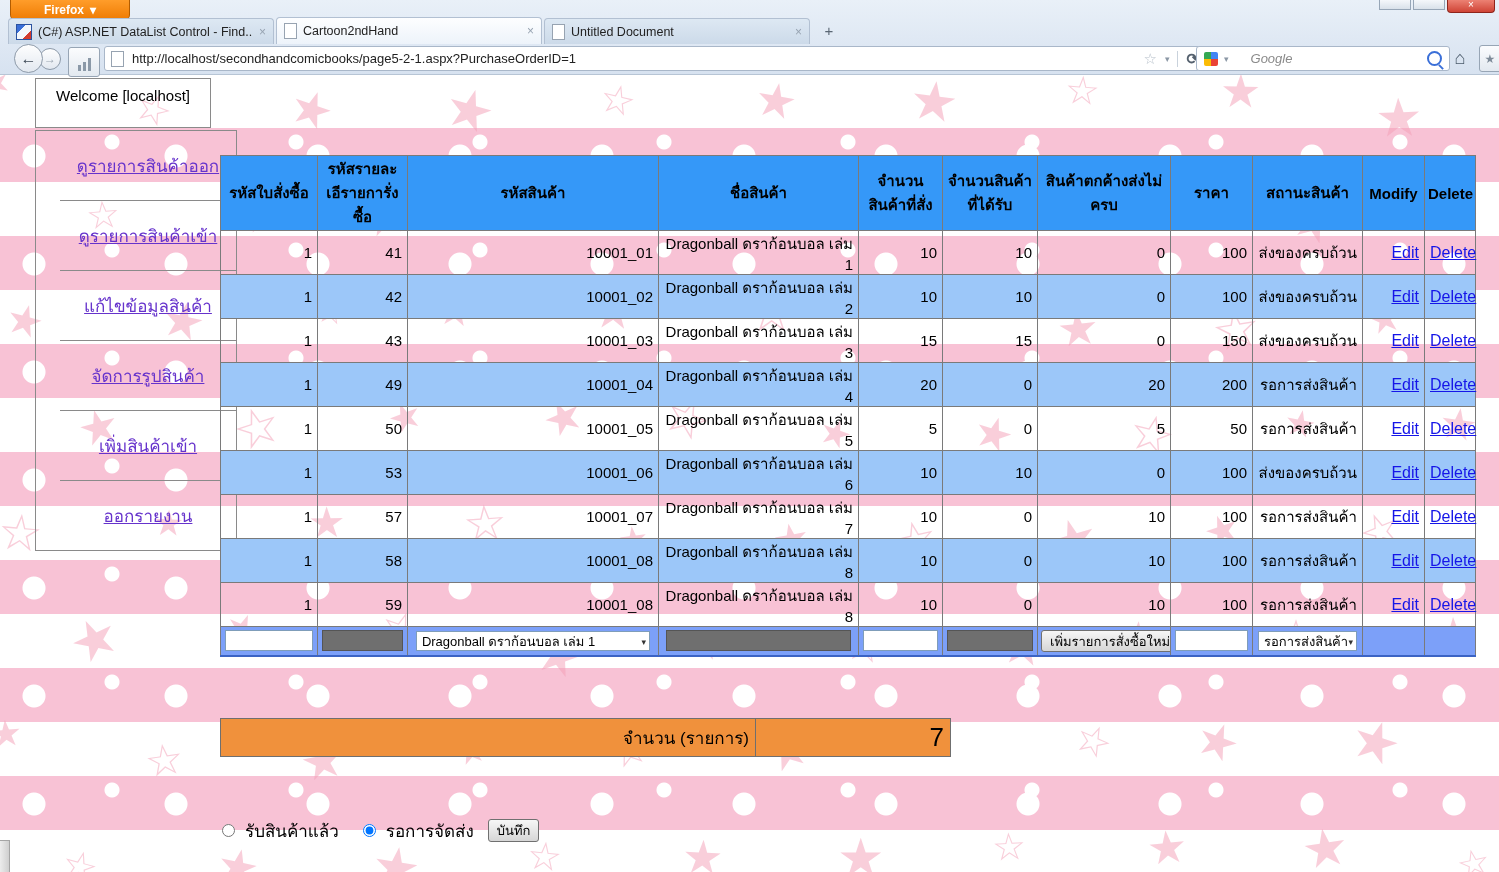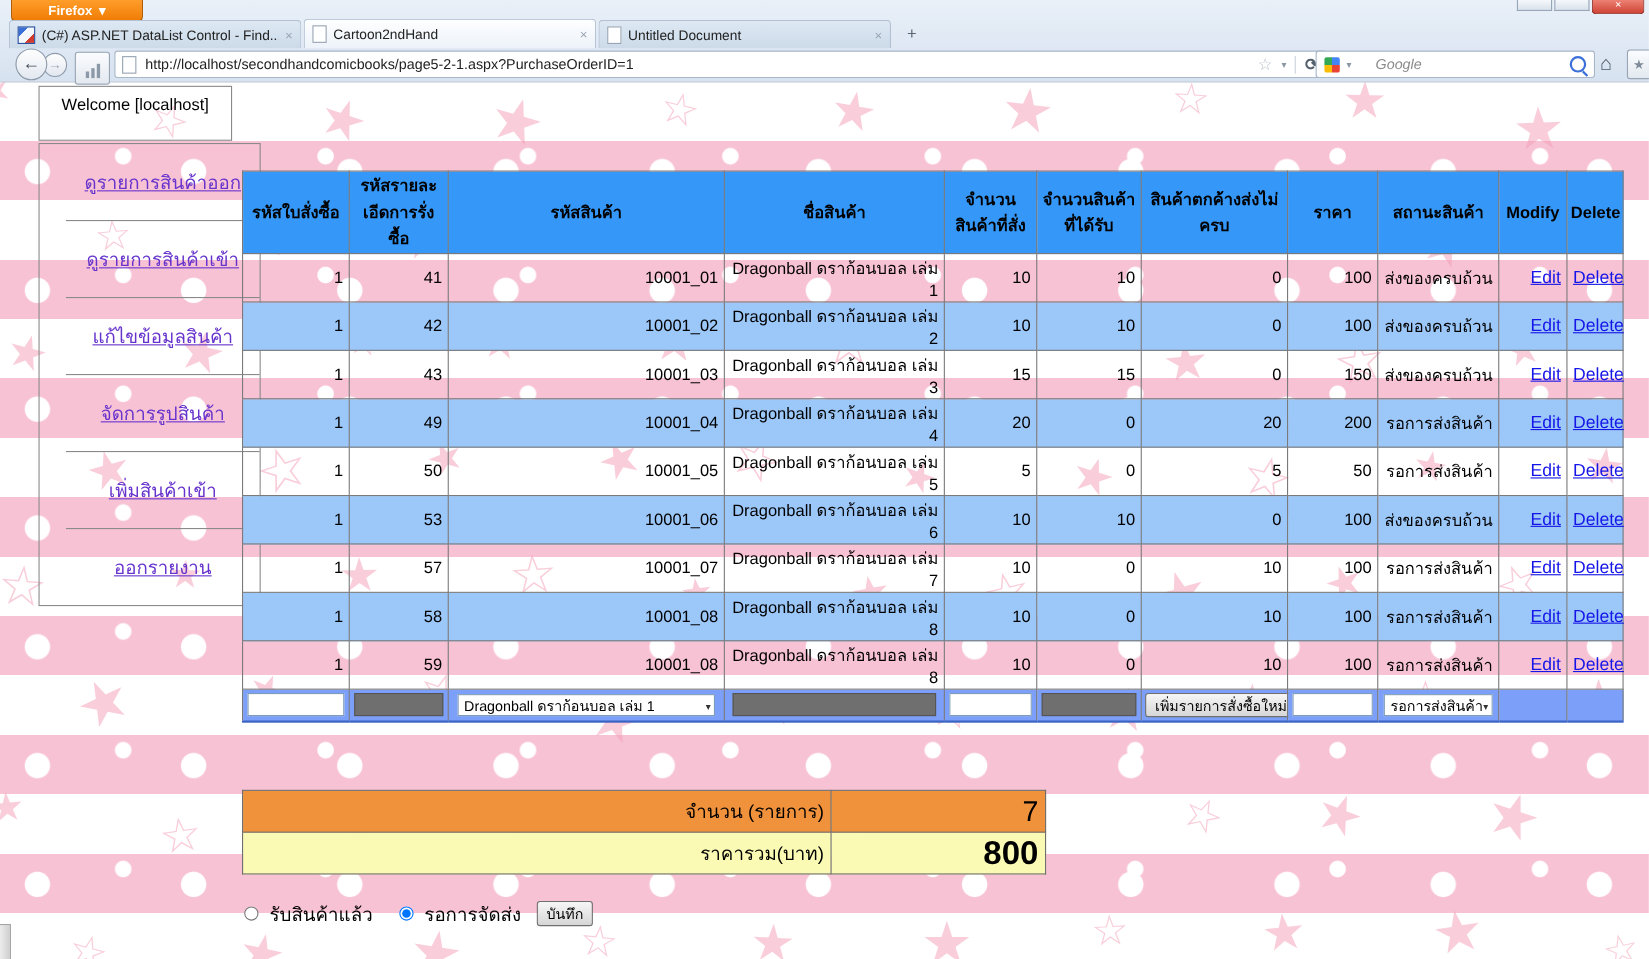--- a/index.html
+++ b/index.html
@@ -301,21 +301,21 @@
           <col style="width:95px">
           <col style="width:133px">
           <col style="width:82px">
         <col style="width:110px">
           <col style="width:62px">
           <col style="width:51px">
       </colgroup>
       <thead>
         <tr>
           <th>รหัสใบสั่งซื้อ</th>
-          <th>รหัสรายละเอีดการรั่งซื้อ</th>
+          <th>รหัสรายละเอีรายการั่งซื้อ</th>
           <th>รหัสสินค้า</th>
           <th>ชื่อสินค้า</th>
           <th>จำนวนสินค้าที่สั่ง</th>
           <th>จำนวนสินค้าที่ได้รับ</th>
           <th>สินค้าตกค้างส่งไม่ครบ</th>
           <th>ราคา</th>
           <th>สถานะสินค้า</th>
           <th>Modify</th>
           <th>Delete</th>
         </tr>
@@ -483,24 +483,20 @@
     <table class="summary">
       <colgroup>
           <col style="width:535px">
           <col style="width:195px">
         </colgroup>
       <tbody>
           <tr class="orange">
         <td class="sum-label">จำนวน (รายการ)</td>
         <td class="sum-value">7</td>
       </tr>
-      <tr class="yellow">
-        <td class="sum-label">ราคารวม(บาท)</td>
-        <td class="sum-value">800</td>
-      </tr>
     </tbody>
       </table>
 
     <div class="ship">
       <input type="radio" name="shipstatus" style="">
       <label>รับสินค้าแล้ว</label>
       <span class="gap"></span>
       <input type="radio" name="shipstatus" checked="" style="">
       <label>รอการจัดส่ง</label>
       <button class="btn save-btn">บันทึก</button>

